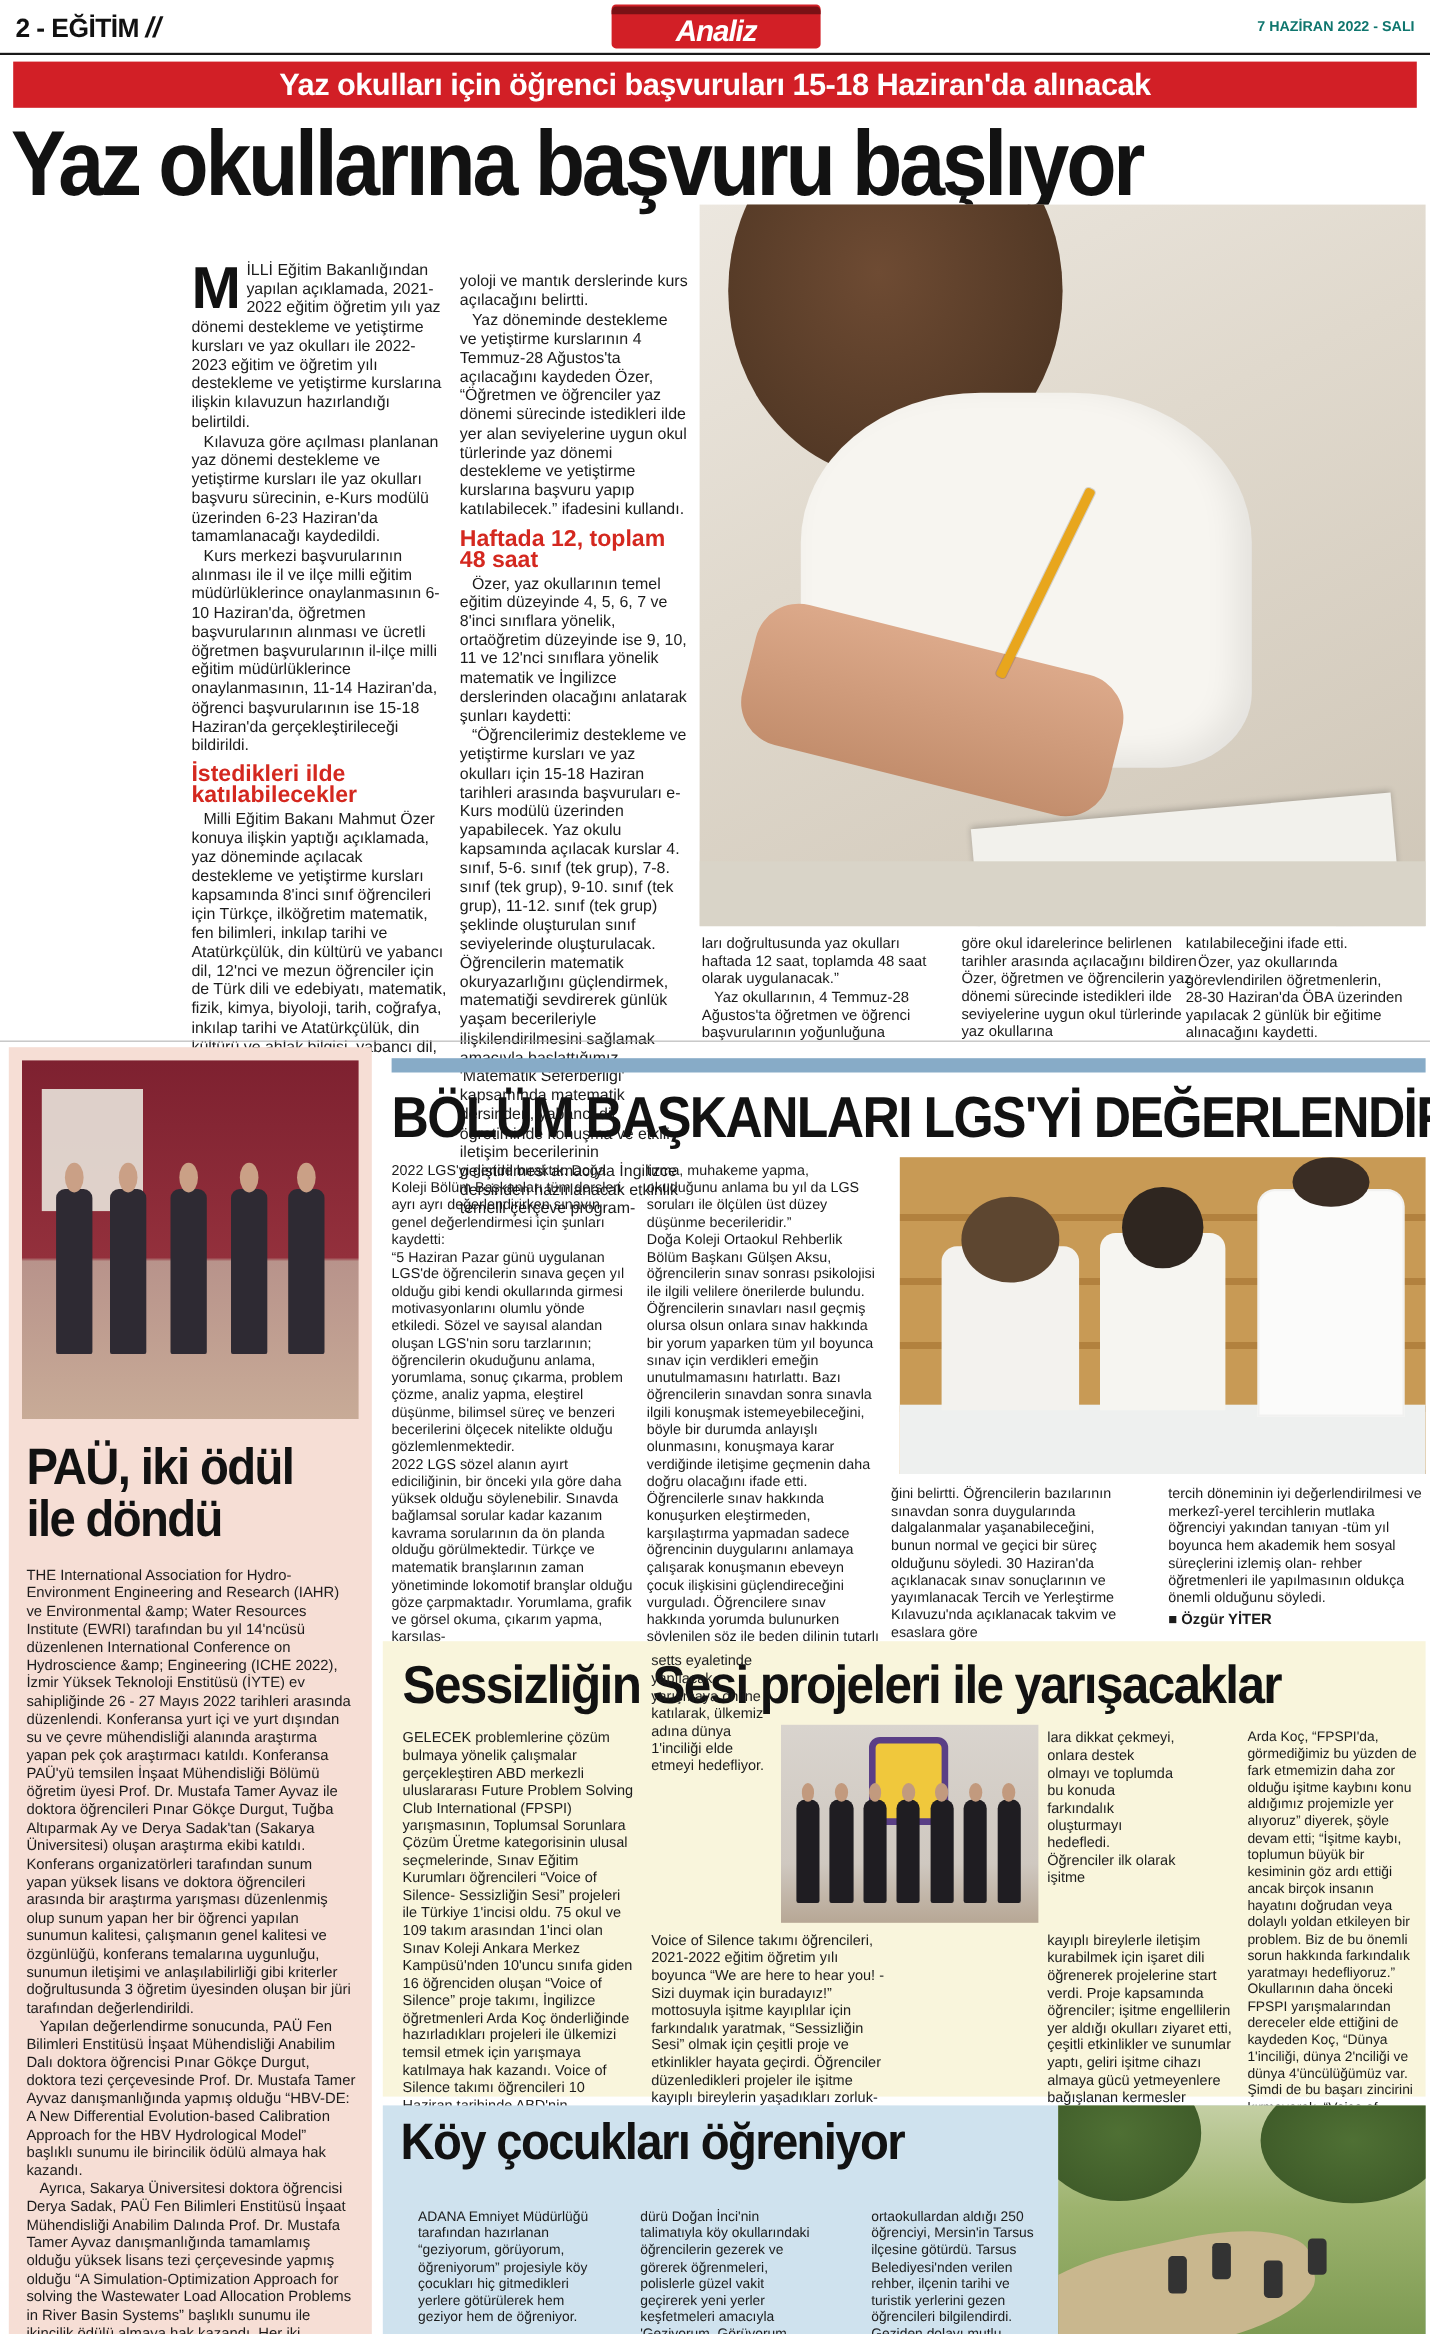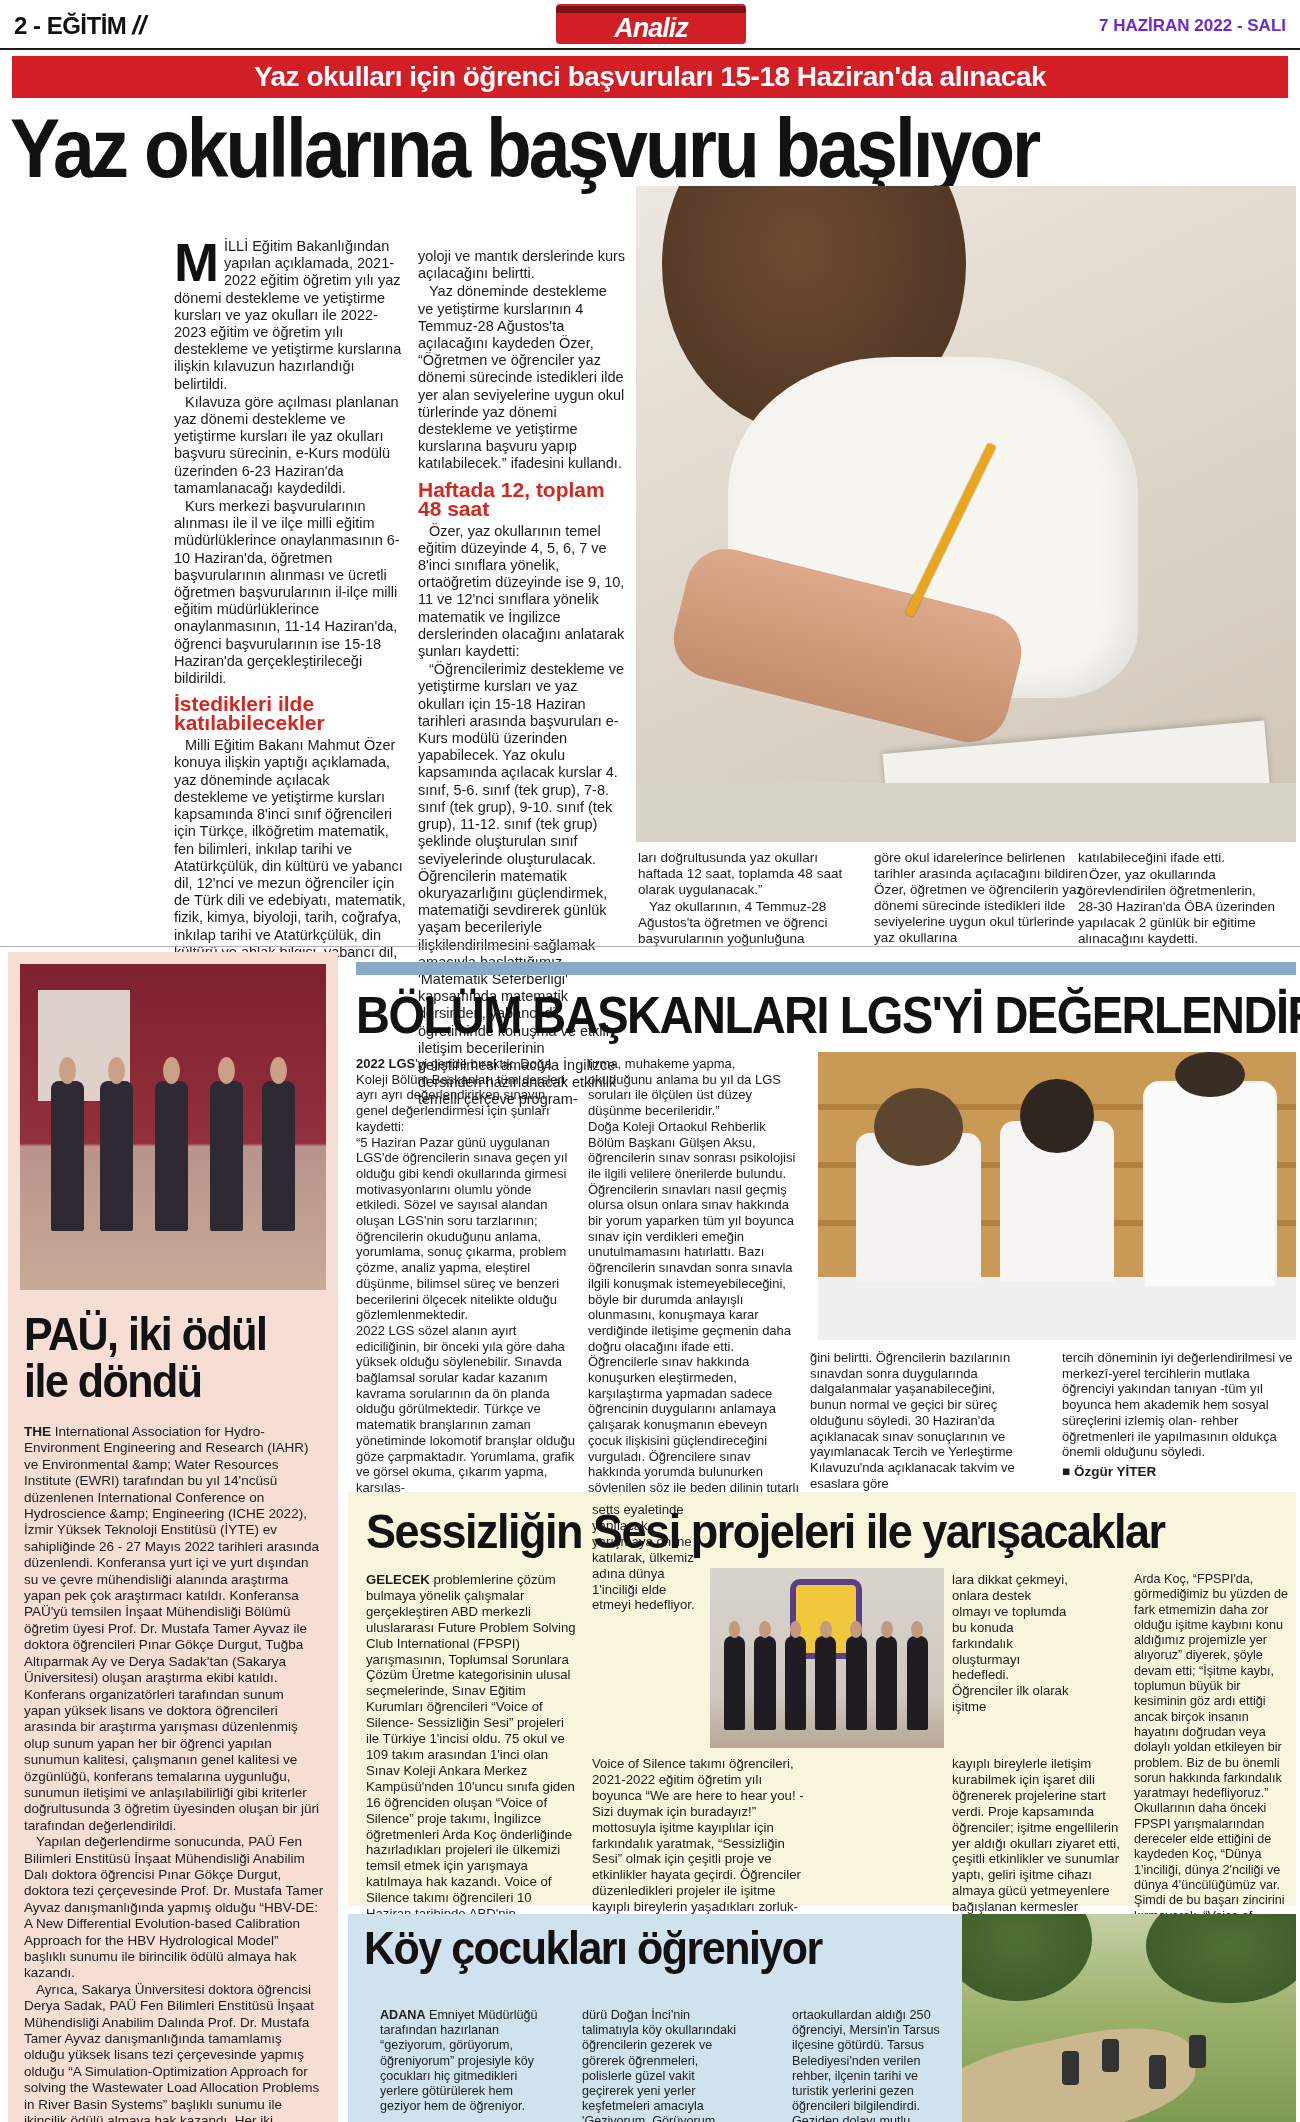--- a/index.html
+++ b/index.html
@@ -6,21 +6,21 @@
   .page{position:relative;width:1300px;height:2122px;background:#ffffff;overflow:hidden;
         font-family:"Liberation Sans","DejaVu Sans",sans-serif;color:#1c1c1c;}
   .abs{position:absolute;}
   
   .hdr-section{left:14px;top:10px;font-size:24px;font-weight:bold;letter-spacing:-0.5px;color:#111;}
   .hdr-slashes{font-size:26px;font-weight:bold;font-style:italic;color:#111;margin-left:6px;}
   .logo-box{left:556px;top:4px;width:190px;height:40px;background:#d21f26;border-radius:4px;
             display:flex;align-items:center;justify-content:center;flex-direction:column;}
   .logo-strip{width:100%;height:7px;background:#7a1115;border-radius:4px 4px 0 0;}
   .logo-text{font-size:27px;font-weight:bold;font-style:italic;color:#ffffff;line-height:30px;letter-spacing:-1px;}
-  .hdr-date{right:14px;top:16px;font-size:17px;font-weight:bold;color:#6d28d9;}
+  .hdr-date{right:14px;top:16px;font-size:13px;font-weight:bold;color:#0f766e;}
   .hdr-rule{left:0;top:48px;width:1300px;height:2px;background:#1a1a1a;}
   
   .banner{left:12px;top:56px;width:1276px;height:42px;background:#d21f26;
           display:flex;align-items:center;justify-content:center;}
   .banner span{color:#fff;font-size:28px;font-weight:bold;letter-spacing:-0.5px;}
   
   .headline1{left:10px;top:100px;width:1286px;font-size:75px;font-weight:bold;color:#121212;
              letter-spacing:-3px;white-space:nowrap;transform:scaleY(1.12);transform-origin:top left;}
   .intro{left:18px;top:198px;width:133px;font-size:19px;line-height:26px;font-weight:bold;color:#111;}
   .col{font-size:14.5px;line-height:17.2px;}
@@ -70,21 +70,21 @@
   .ph5 .tree{position:absolute;border-radius:50%;background:radial-gradient(#4f7034,#3a5526);}
   .ph5 .path{position:absolute;left:-10%;bottom:-6%;width:80%;height:46%;background:#cbb990;
              background:#c9b78e;transform:rotate(-12deg);border-radius:40%;}
   .ph5 .kid{position:absolute;width:5%;height:16%;background:#333;border-radius:4px;}
   
   .bluebar{left:356px;top:962px;width:940px;height:13px;background:#87abc7;}
   .headline2{left:356px;top:984px;width:942px;font-size:47px;font-weight:bold;color:#121212;
              letter-spacing:-1.5px;white-space:nowrap;transform:scaleY(1.12);transform-origin:top left;}
   .lgs-col{font-size:13px;line-height:15.7px;}
   .lgs-col p{margin:0;}
-  .lead-word{font-weight:bold;}
+  .lead-word{font-weight:normal;}
   .byline{font-weight:bold;font-size:13.5px;margin-top:4px;}
   
   .pinkbox{left:8px;top:952px;width:330px;height:1170px;background:#f6ded5;}
   .headline3{left:24px;top:1310px;width:300px;font-size:43px;line-height:44px;font-weight:bold;
              color:#121212;letter-spacing:-1.5px;transform:scaleY(1.08);transform-origin:top left;}
   .pau-body{left:24px;top:1424px;width:300px;font-size:13.5px;line-height:16.4px;}
   .pau-body p{margin:0;}
   .pau-body p.ind{text-indent:12px;}
   
   .creambox{left:348px;top:1492px;width:948px;height:414px;background:#f9f5dc;}

